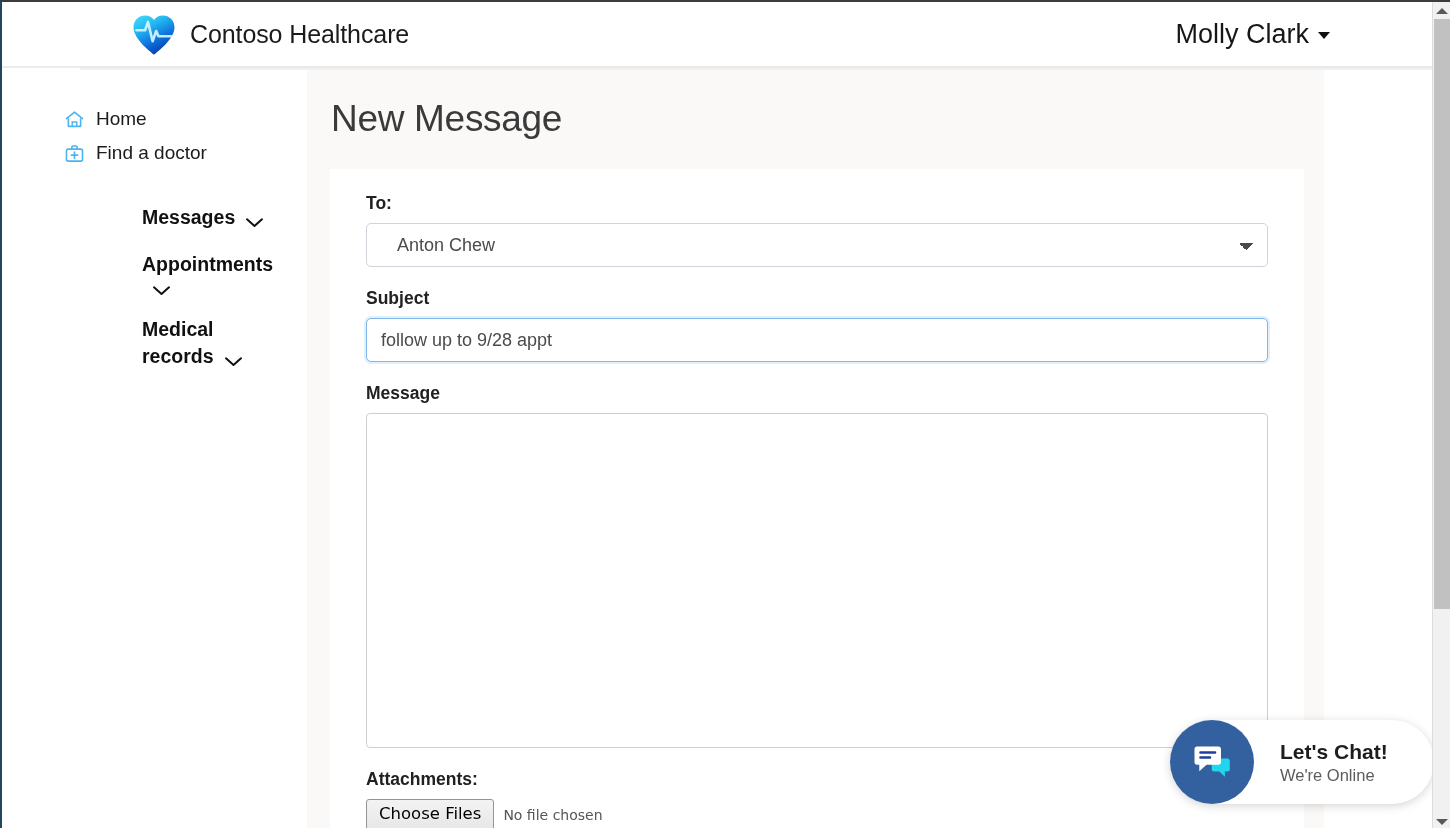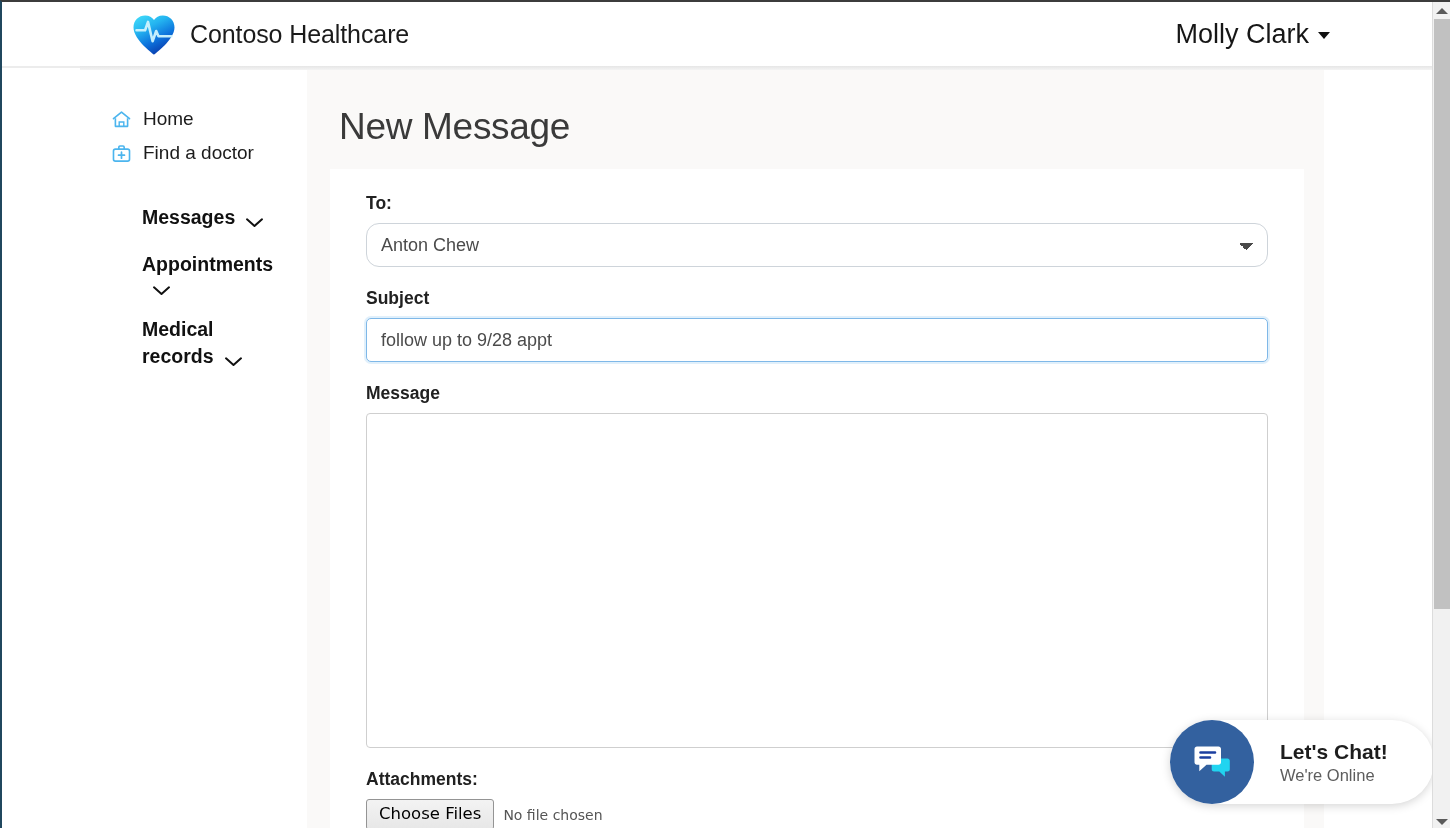--- a/index.html
+++ b/index.html
@@ -81,21 +81,21 @@
 
   
   #sidebar {
     position: absolute; left: 0; top: 0;
     width: 305px; height: 760px;
     background: #ffffff;
   }
   .nav-link {
     display: flex; align-items: center;
     gap: 11px;
-    padding-left: 109px;
+    padding-left: 62px;
     height: 34px;
     cursor: pointer;
   }
   .nav-link .nav-icon { width: 21px; height: 21px; display: block; flex: 0 0 21px; }
   .nav-link .nav-text {
     font-size: 19px; color: #1b1b1b; font-weight: 400;
     white-space: nowrap;
   }
   .nav-group {
     padding-left: 140px; padding-right: 24px;
@@ -115,21 +115,21 @@
   }
   .nav-group.wide { padding-right: 30px; }
 
   
   #main {
     position: absolute; left: 305px; top: 0;
     width: 1017px; height: 760px;
     background: #faf9f8;
   }
   #page-title {
-    margin: 8px;
+    margin: 0;
     padding: 28px 0 0 24px;
     font-size: 37px;
     font-weight: 400;
     color: #3a3a3a;
     letter-spacing: -0.3px;
   }
   #form-card {
     position: absolute; left: 23px; top: 99px;
     width: 974px; min-height: 700px;
     background: #ffffff;
@@ -141,23 +141,23 @@
     color: #212121;
     margin: 0 0 9px 0;
     display: block;
   }
   .field-block { margin-bottom: 21px; }
 
   select.to-select {
     display: block;
     width: 902px; height: 44px;
     border: 1px solid #ced4da;
-    border-radius: 13px;
-    background: #ffffff;
-    padding: 0 14px;
+    border-radius: 5px;
+    background: #ffffff;
+    padding: 0 30px;
     font-size: 18px;
     font-family: "Liberation Sans", sans-serif;
     color: #4b4b4b;
     appearance: none; -webkit-appearance: none;
     background-image:
       linear-gradient(45deg, transparent 50%, #4a4a4a 50%),
       linear-gradient(135deg, #4a4a4a 50%, transparent 50%);
     background-position:
       calc(100% - 21px) 19px,
       calc(100% - 14px) 19px;

